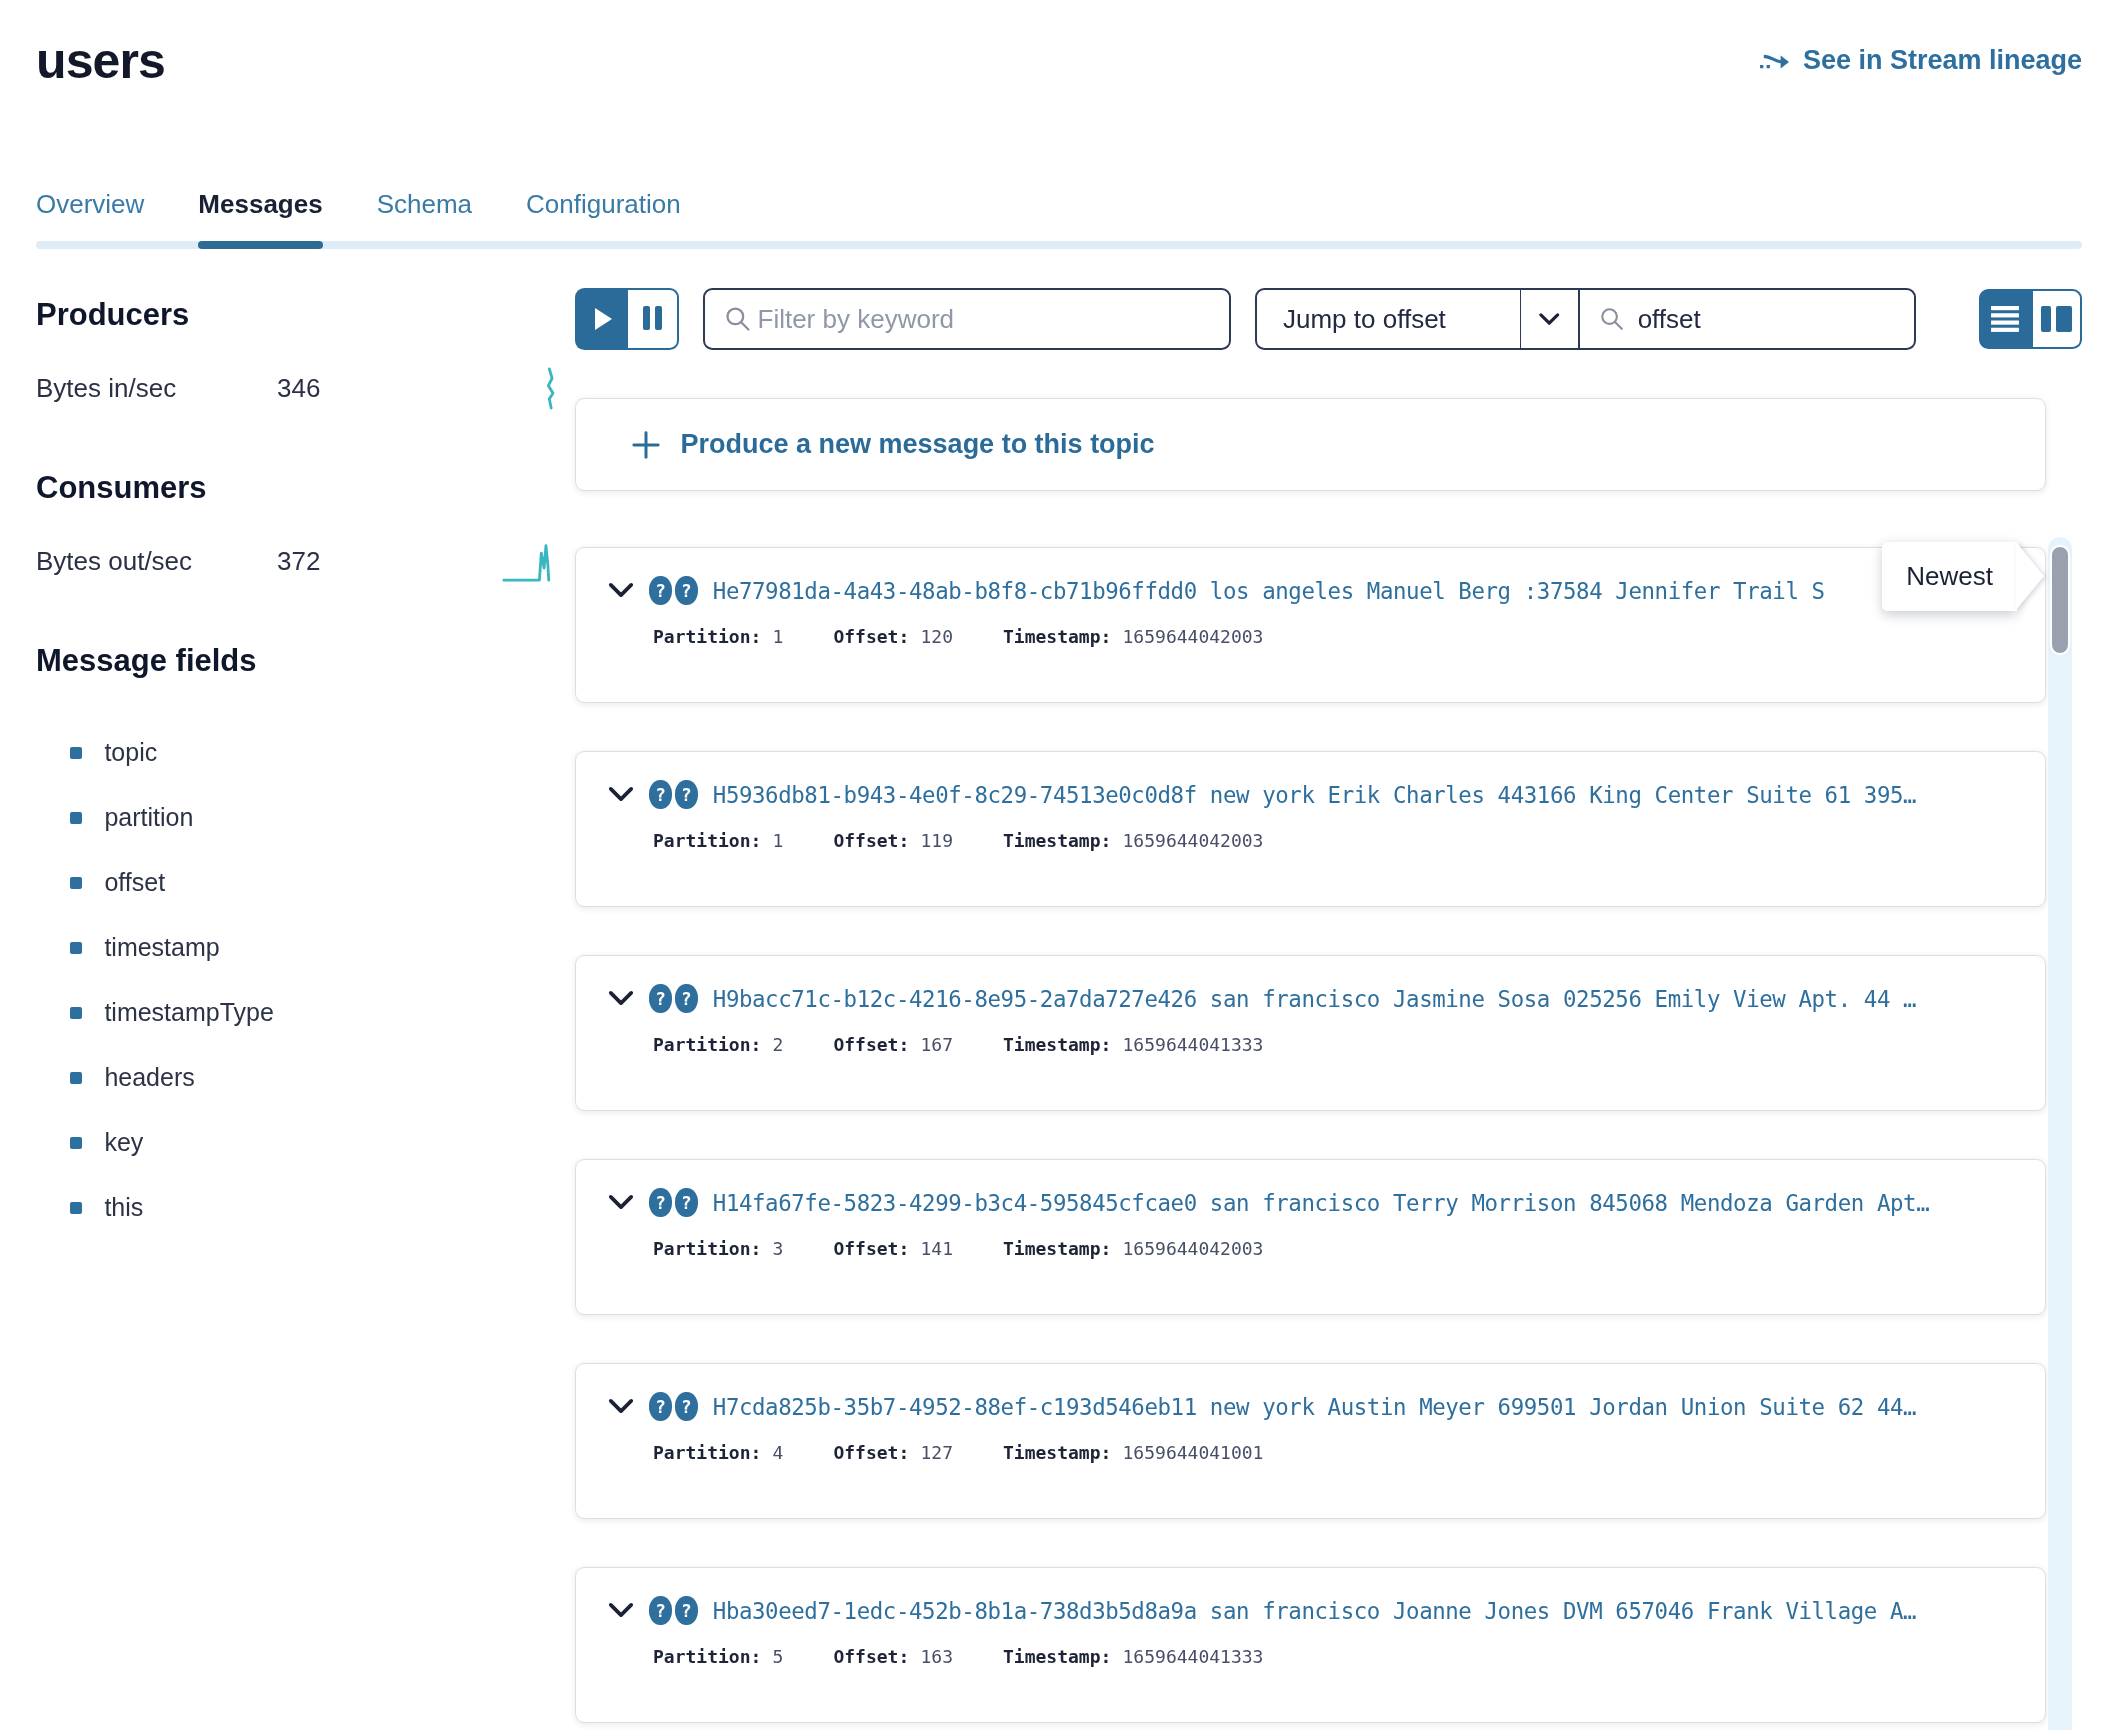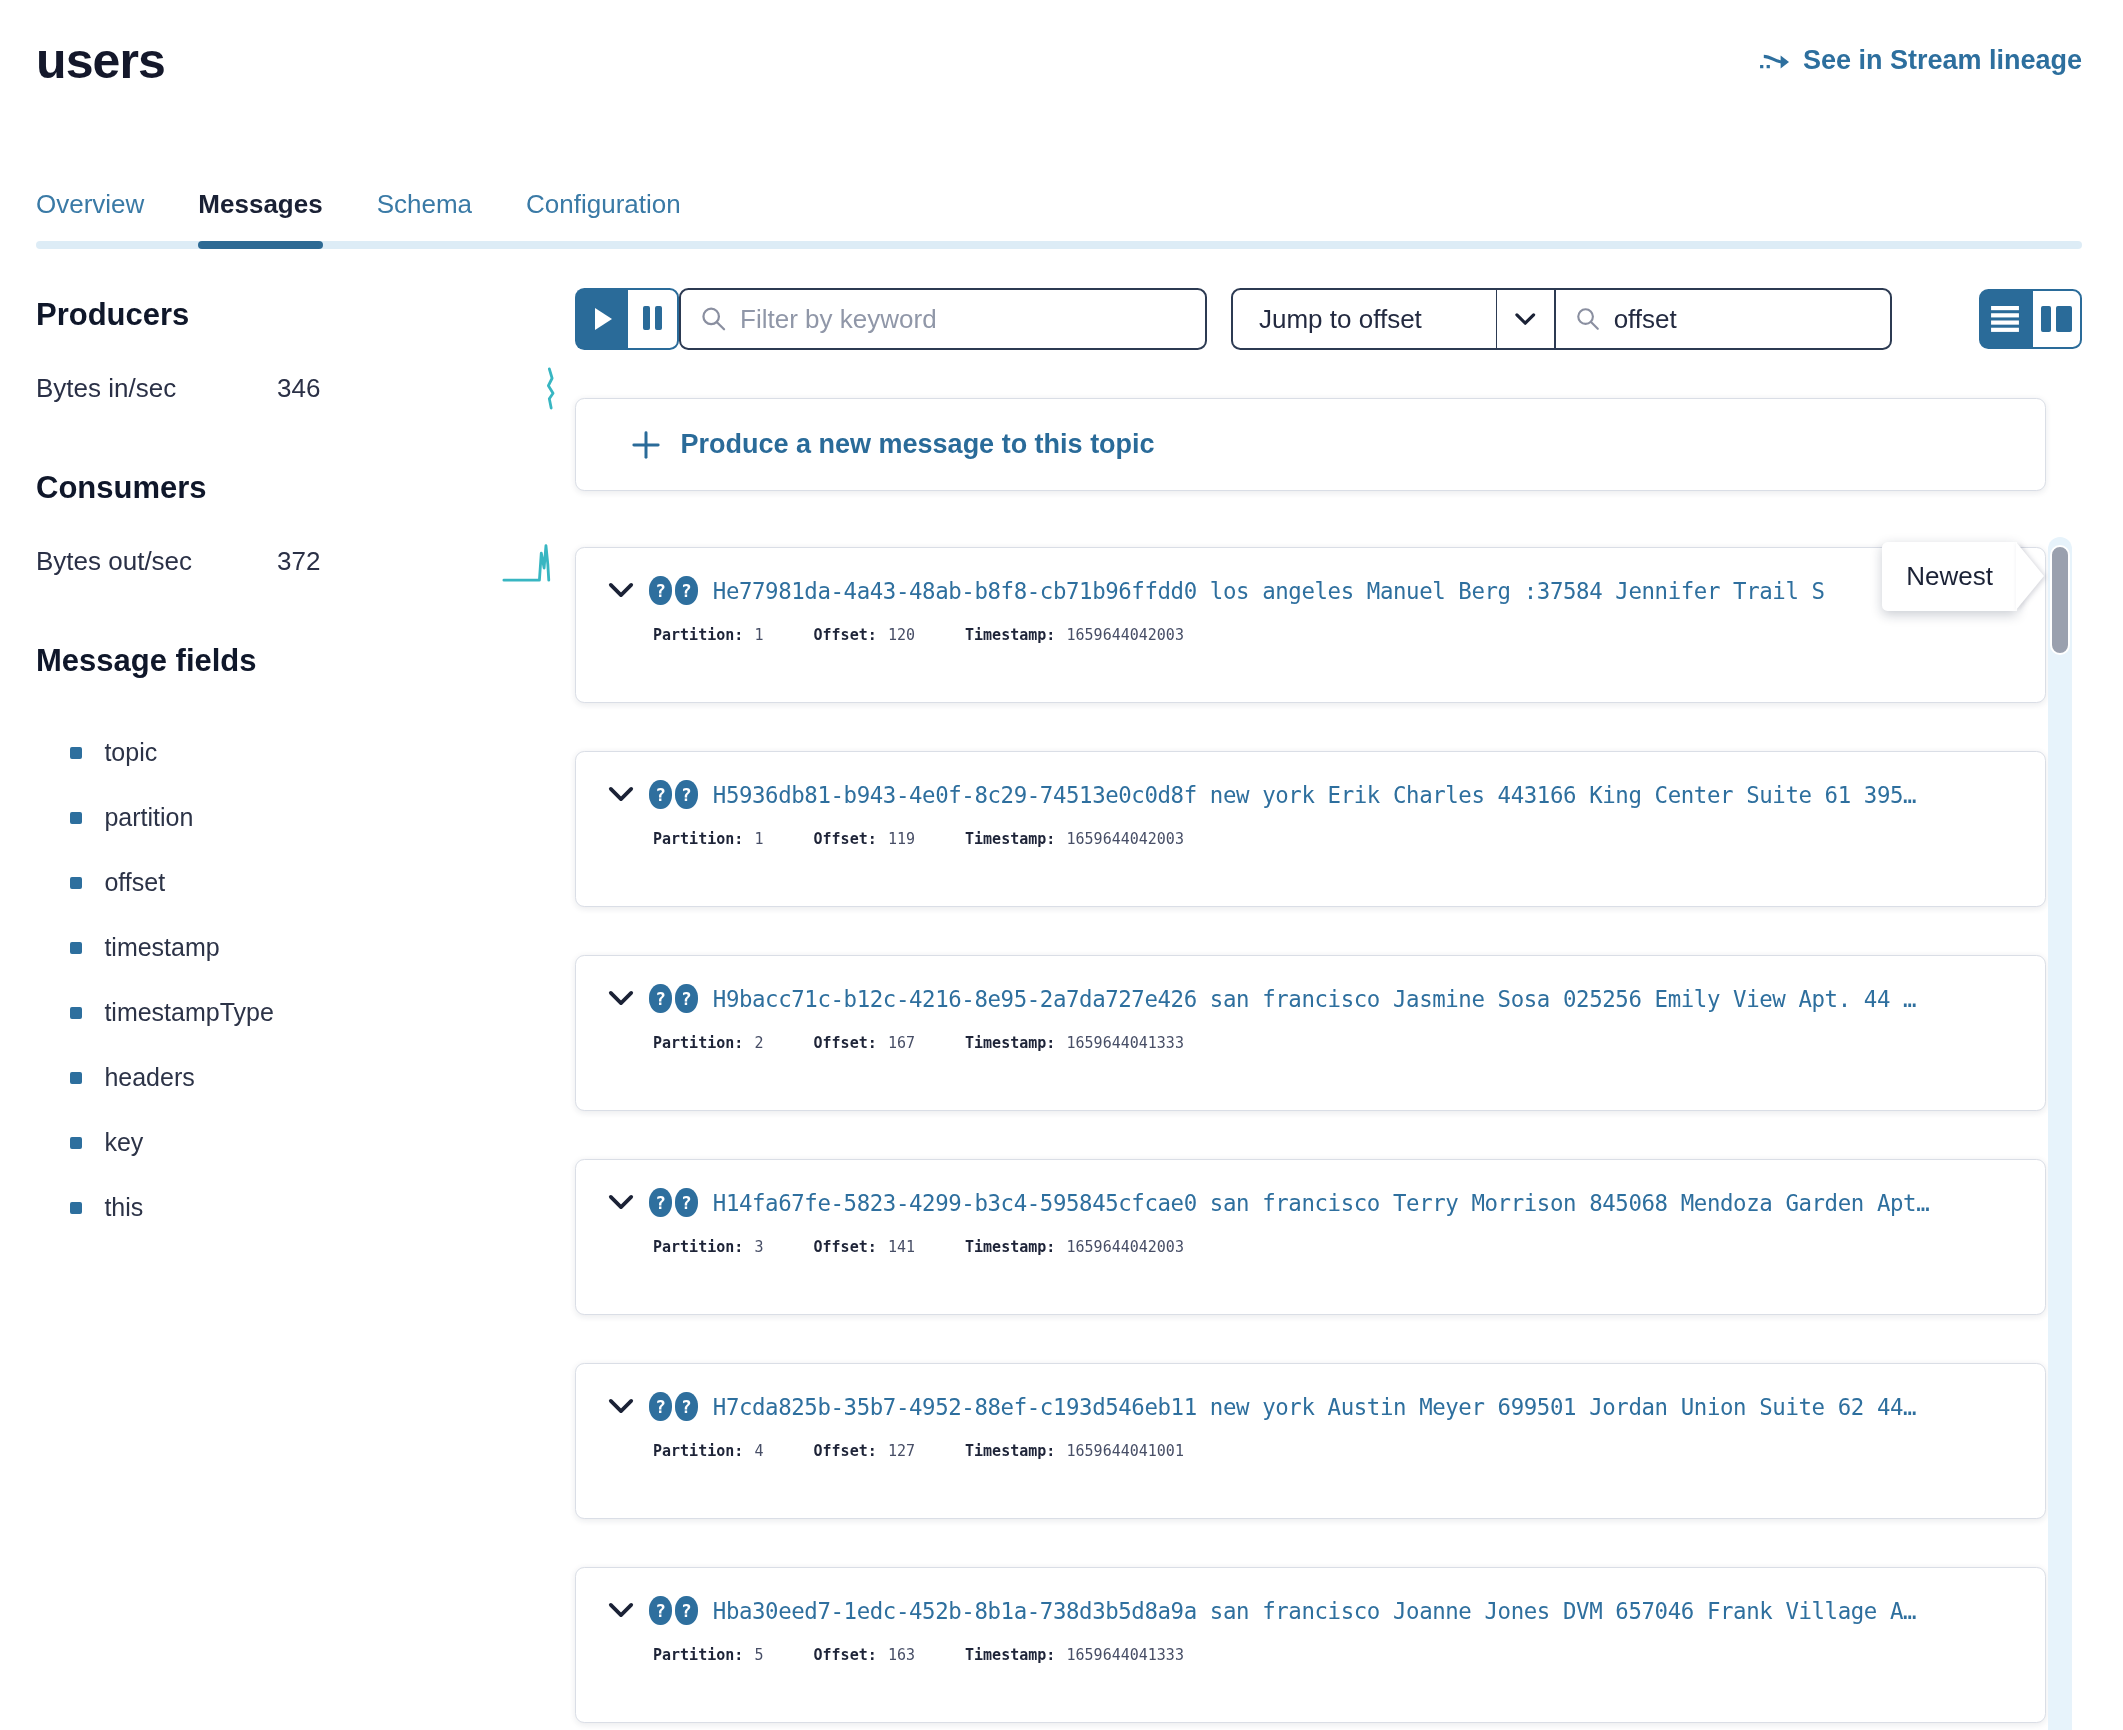--- a/index.html
+++ b/index.html
@@ -61,22 +61,22 @@
     border-radius: 9.3px 0 0 9.3px; display: flex; align-items: center; justify-content: center; cursor: pointer;
   }
   .play-tri { width: 0; height: 0; border-left: 17.7px solid #fff; border-top: 11.2px solid transparent; border-bottom: 11.2px solid transparent; margin-left: 3.7px; }
   .pp-pause {
     flex: 1; background: #fff; border: 2.8px solid #2a6b99; border-radius: 0 9.3px 9.3px 0;
     display: flex; align-items: center; justify-content: center; gap: 6.5px; cursor: pointer;
   }
   .pause-bars i { display: inline-block; width: 6.5px; height: 24px; background: #2a6b99; border-radius: 1.9px; margin: 0 2.8px; }
 
   .filter-box {
-    display: flex; align-items: center; gap: 13px; width: 528px; height: 62px;
-    border: 2.3px solid #2c3a52; border-radius: 9.3px; padding: 0 18.6px; background: #fff;
+    display: flex; align-items: center; gap: 6px; width: 528px; height: 62px;
+    border: 2.3px solid #2c3a52; border-radius: 9.3px; margin-left: 24px; padding: 0 18.6px; background: #fff;
   }
   .filter-box input, .offset-box input {
     border: none; outline: none; font-family: "Liberation Sans", sans-serif;
     font-size: 26px; color: #232a40; width: 100%; background: transparent;
   }
   .filter-box input::placeholder { color: #9097a8; }
 
   .jump-group { display: flex; height: 62px; border: 2.3px solid #2c3a52; border-radius: 9.3px; margin-left: 24px; overflow: hidden; background: #fff; }
   .jump-select { display: flex; align-items: center; padding: 0 26px; width: 263px; font-size: 26px; color: #232a40; cursor: pointer; }
   .jump-chevron { width: 58px; display: flex; align-items: center; justify-content: center; border-left: 1.9px solid #2c3a52; cursor: pointer; }
@@ -114,21 +114,21 @@
   .glyphs { display: inline-flex; gap: 2.8px; flex: none; }
   .glyph {
     display: inline-flex; align-items: center; justify-content: center;
     width: 23px; height: 29px; background: #2e6f9e; color: #fff; border-radius: 48%;
     font-size: 17.7px; font-weight: 700; font-family: "DejaVu Sans Mono", monospace;
   }
   .msg-key {
     font-family: "DejaVu Sans Mono", monospace; font-size: 22.4px; letter-spacing: -0.4px;
     color: #2e6f9e; white-space: nowrap; overflow: hidden; flex: 1;
   }
-  .msg-meta { display: flex; gap: 50px; margin: 20.5px 0 0 45px; font-family: "DejaVu Sans Mono", monospace; font-size: 15px; }
+  .msg-meta { display: flex; gap: 50px; margin: 20.5px 0 0 45px; font-family: "DejaVu Sans Mono", monospace; font-size: 18px; }
   .meta-group b { font-weight: 700; color: #1e2438; margin-right: 11.2px; }
   .meta-group span { color: #474e66; }
 
   
   .newest {
     position: absolute; top: -5.6px; right: 28px; z-index: 5;
     background: #fff; border-radius: 5.6px 0 0 5.6px;
     box-shadow: 0 3.7px 11.2px rgba(20,30,60,0.22);
     padding: 0 24px; height: 69px; display: flex; align-items: center;
     font-size: 26px; color: #1b2236;

